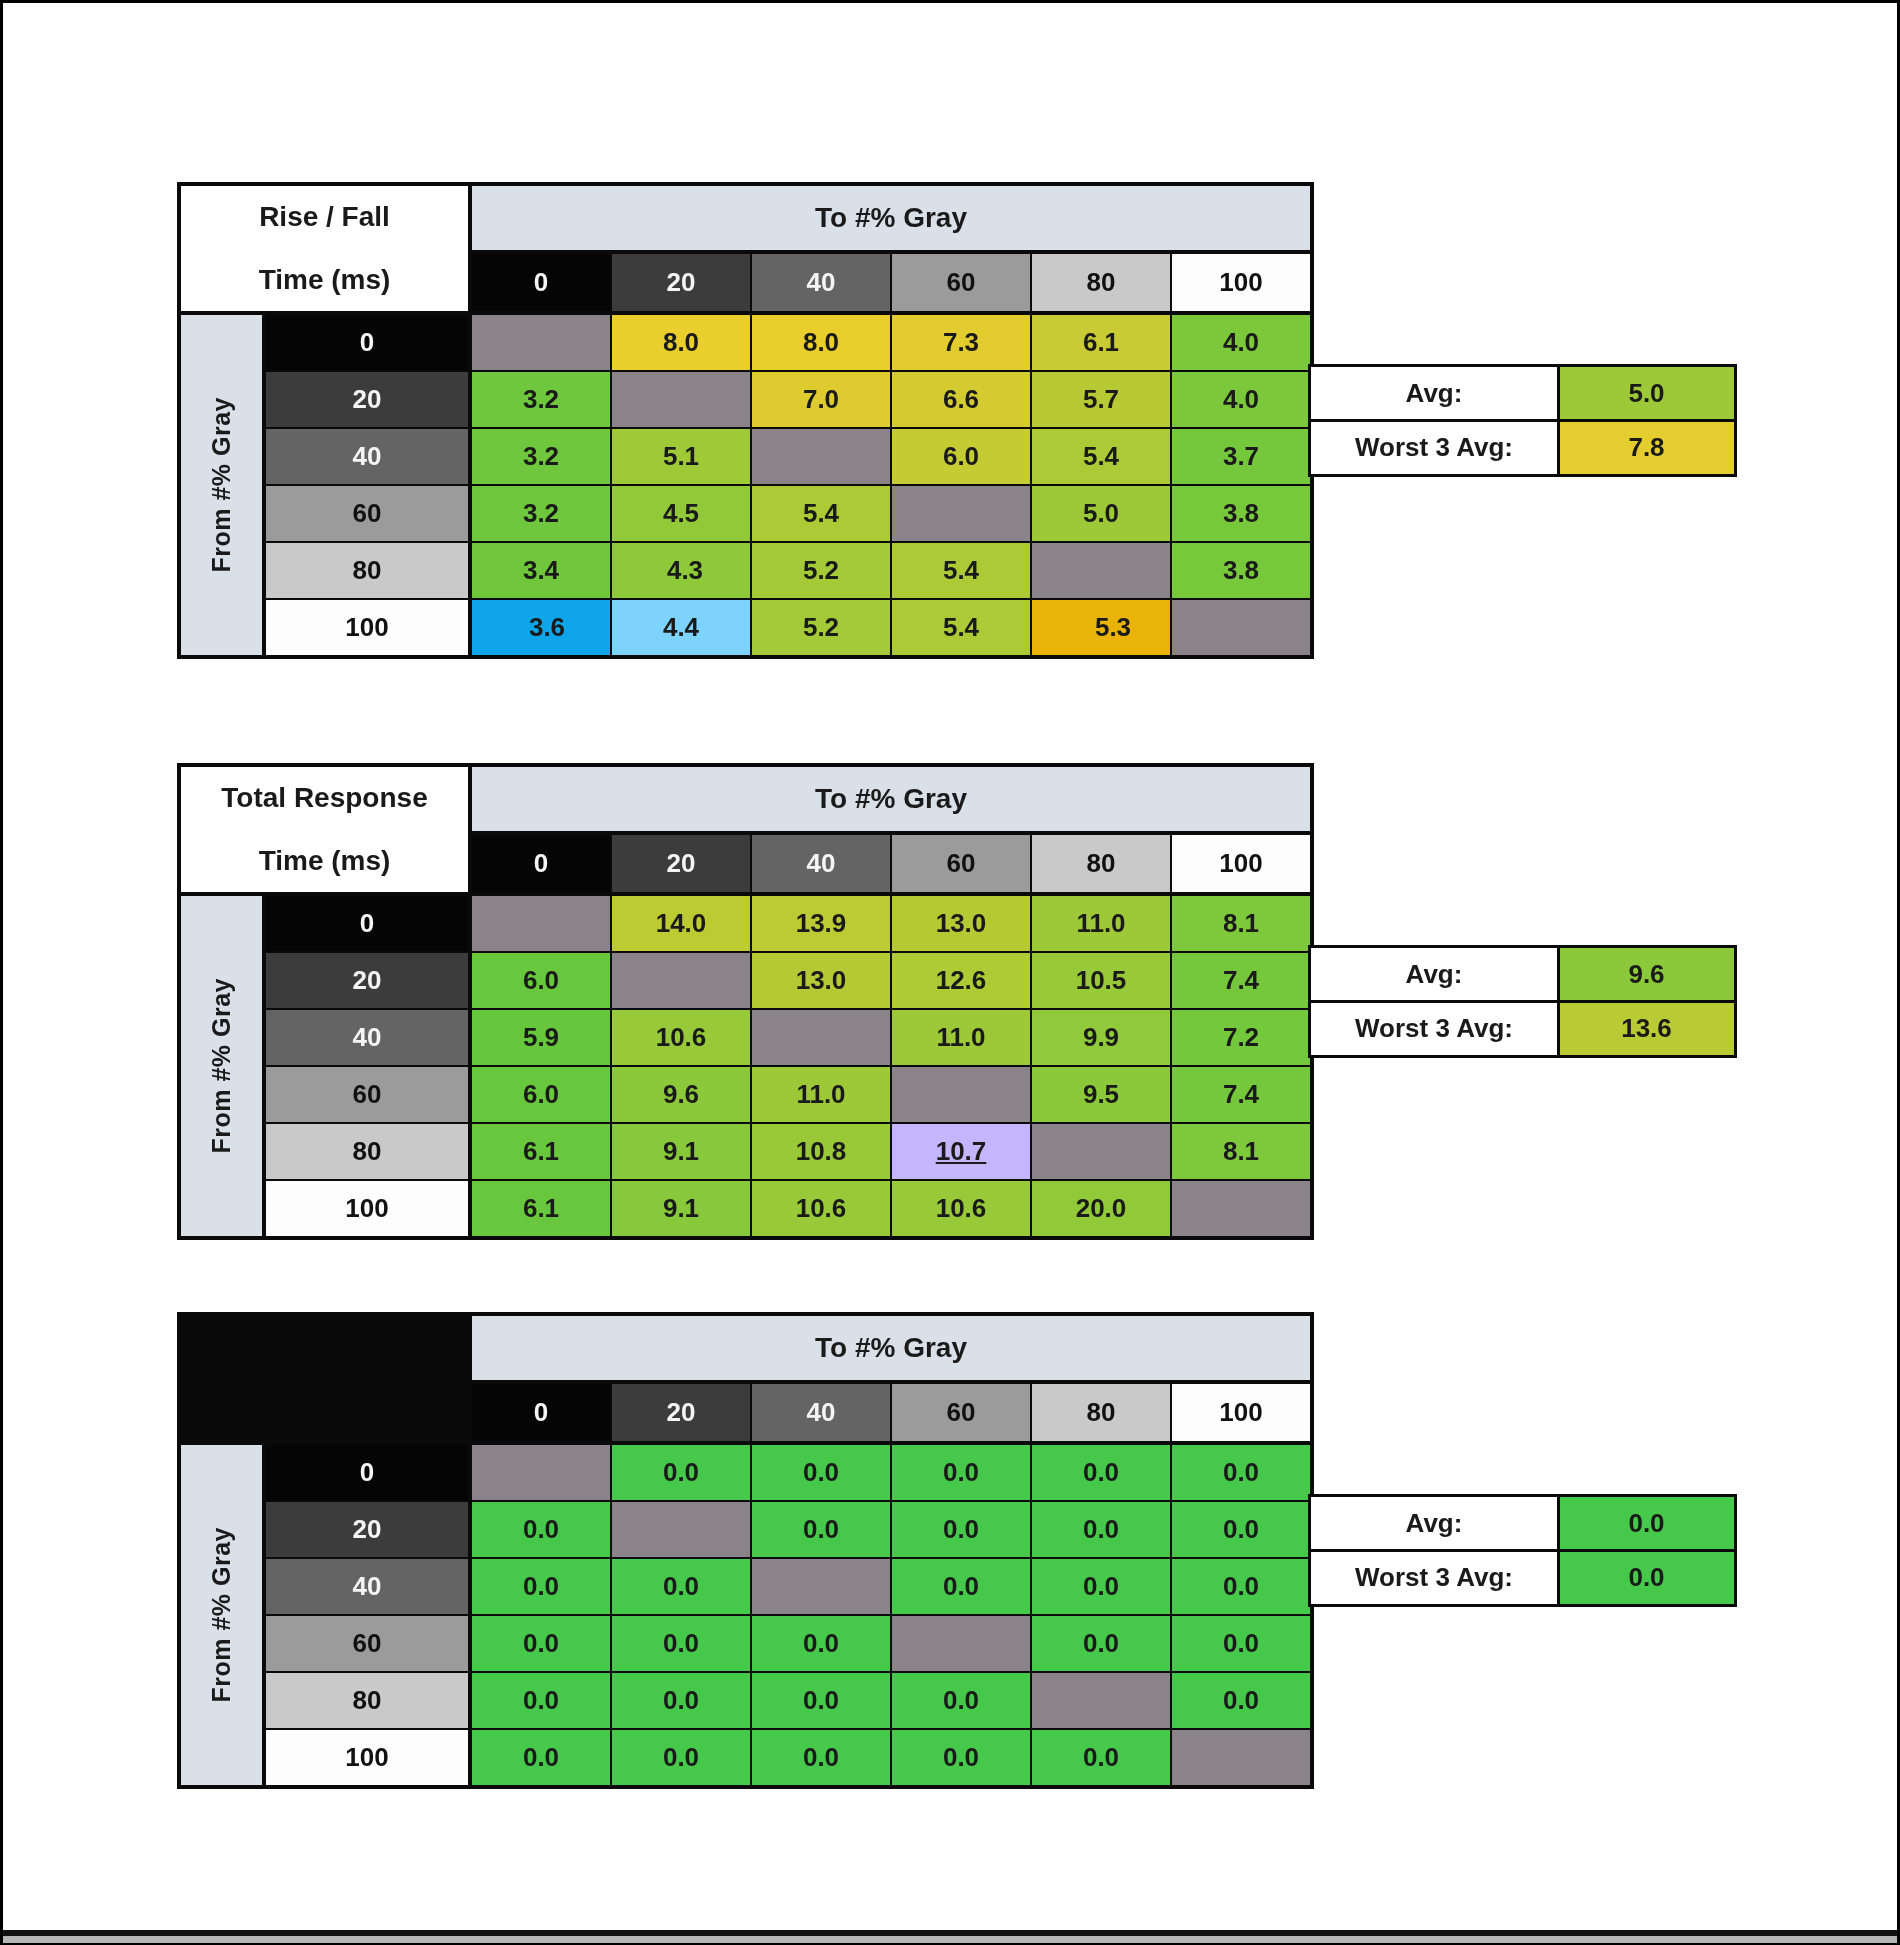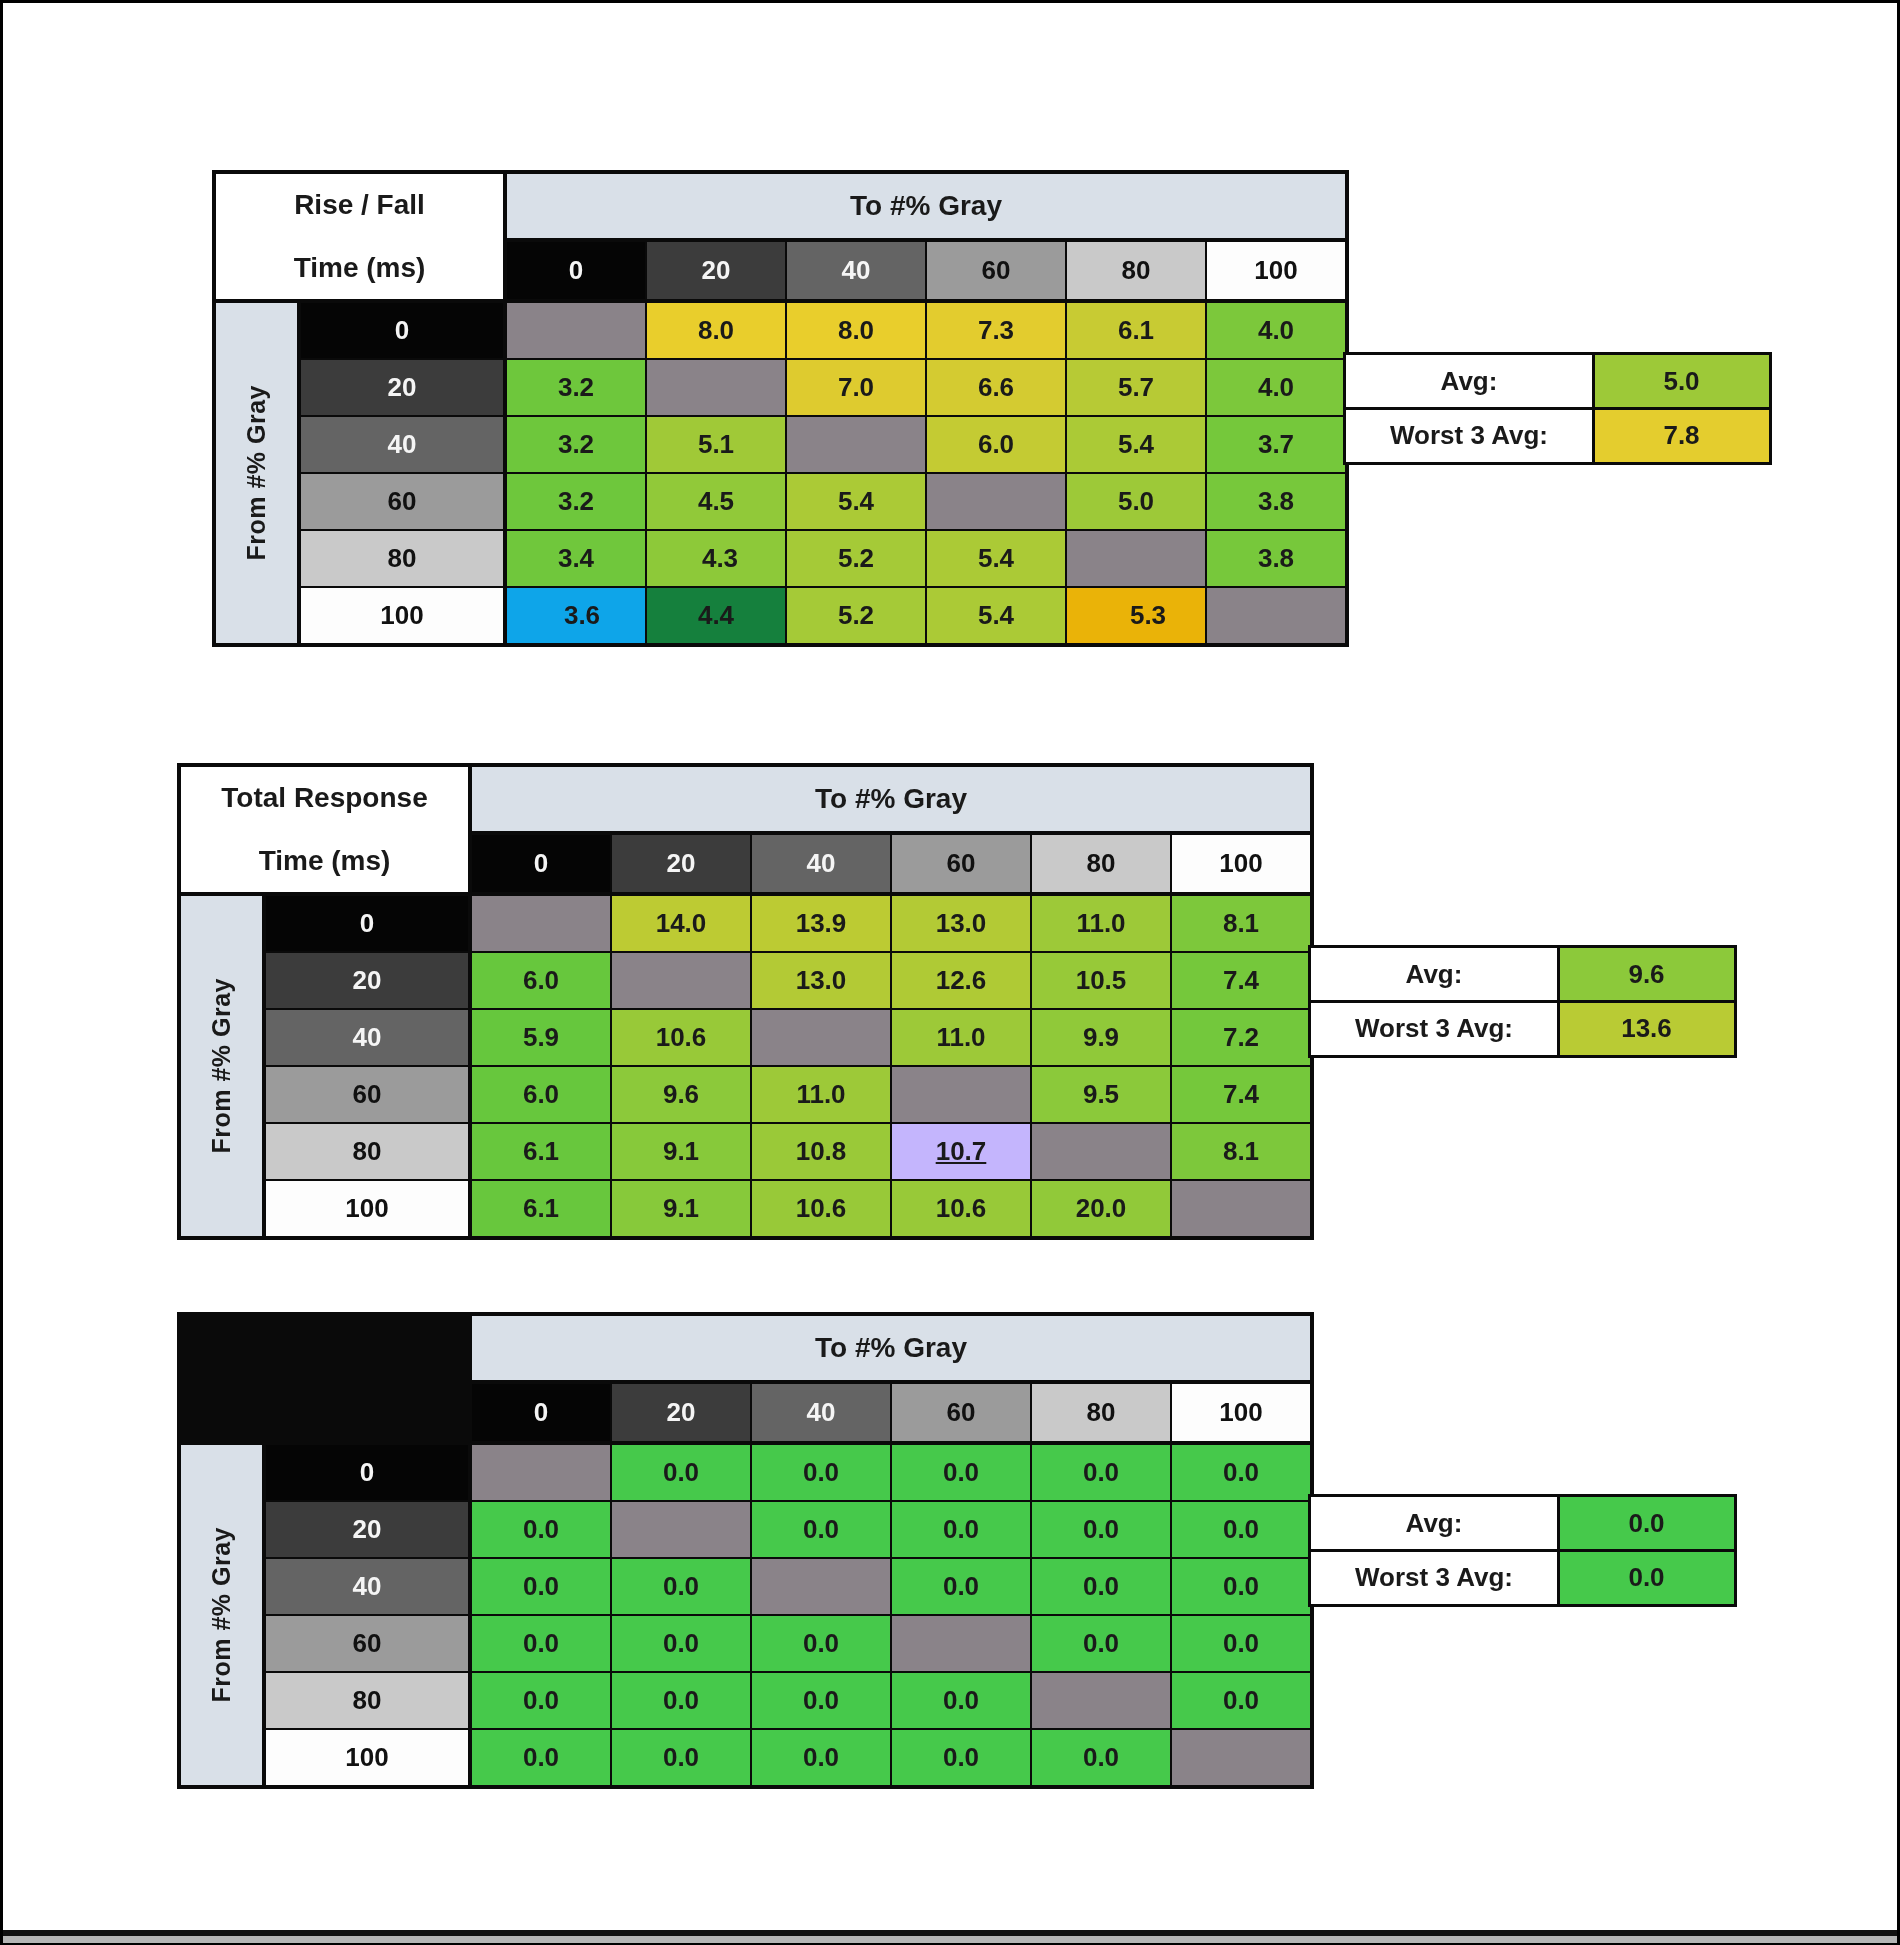--- a/index.html
+++ b/index.html
@@ -11,21 +11,21 @@
     width: 1900px; height: 1946px;
     background: #ffffff;
     border: 3.5px solid #000000;
     font-family: "Liberation Sans", sans-serif;
     font-weight: 700;
     color: #1a1a1a;
     overflow: hidden;
   }
 
   .tablegroup { position: absolute; left: 174px; width: 1584px; }
-  .tablegroup[data-table="0"] { top: 167px; margin-left: 35px; }
+  .tablegroup[data-table="0"] { top: 179px; }
   .tablegroup[data-table="1"] { top: 760px; }
   .tablegroup[data-table="2"] { top: 1309px; }
 
   .maintable {
     position: relative;
     display: grid;
     grid-template-columns: 83px 204px repeat(6, 138px);
     grid-template-rows: 66px 59px repeat(6, 55px);
     gap: 2px;
     background: #0a0a0a;
@@ -117,21 +117,21 @@
         <div class="cell" style="grid-area: 6 / 8 / 7 / 9; background: rgb(119, 200, 59);">3.8</div>
         <div class="rowhead" style="grid-area: 7 / 2 / 8 / 3; background: rgb(201, 201, 201); color: rgb(17, 17, 17);">80</div>
         <div class="cell" style="grid-area: 7 / 3 / 8 / 4; background: rgb(112, 199, 60);">3.4</div>
         <div class="cell" style="grid-area: 7 / 4 / 8 / 5; background: rgb(141, 201, 57); padding-left: 8px;">4.3</div>
         <div class="cell" style="grid-area: 7 / 5 / 8 / 6; background: rgb(165, 202, 55);">5.2</div>
         <div class="cell" style="grid-area: 7 / 6 / 8 / 7; background: rgb(171, 202, 54);">5.4</div>
         <div class="cell blank" style="grid-area: 7 / 7 / 8 / 8;"></div>
         <div class="cell" style="grid-area: 7 / 8 / 8 / 9; background: rgb(119, 200, 59);">3.8</div>
         <div class="rowhead" style="grid-area: 8 / 2 / 9 / 3; background: rgb(253, 253, 253); color: rgb(17, 17, 17);">100</div>
         <div class="cell" style="grid-area: 8 / 3 / 9 / 4; background: #0ea5e9; padding-left: 12px;">3.6</div>
-        <div class="cell" style="grid-area: 8 / 4 / 9 / 5; background: #15803d;">4.4</div>
+        <div class="cell" style="grid-area: 8 / 4 / 9 / 5; background: #7dd3fc;">4.4</div>
         <div class="cell" style="grid-area: 8 / 5 / 9 / 6; background: rgb(165, 202, 55);">5.2</div>
         <div class="cell" style="grid-area: 8 / 6 / 9 / 7; background: rgb(171, 202, 54);">5.4</div>
         <div class="cell" style="grid-area: 8 / 7 / 9 / 8; background: #eab308; padding-left: 24px;">5.3</div>
         <div class="cell blank" style="grid-area: 8 / 8 / 9 / 9;"></div>
       </div>
       <div class="stats">
         <div class="slabel">Avg:</div>
         <div class="svalue" style="background: rgb(157, 201, 56);">5.0</div>
         <div class="slabel">Worst 3 Avg:</div>
         <div class="svalue" style="background: rgb(228, 205, 46);">7.8</div>

